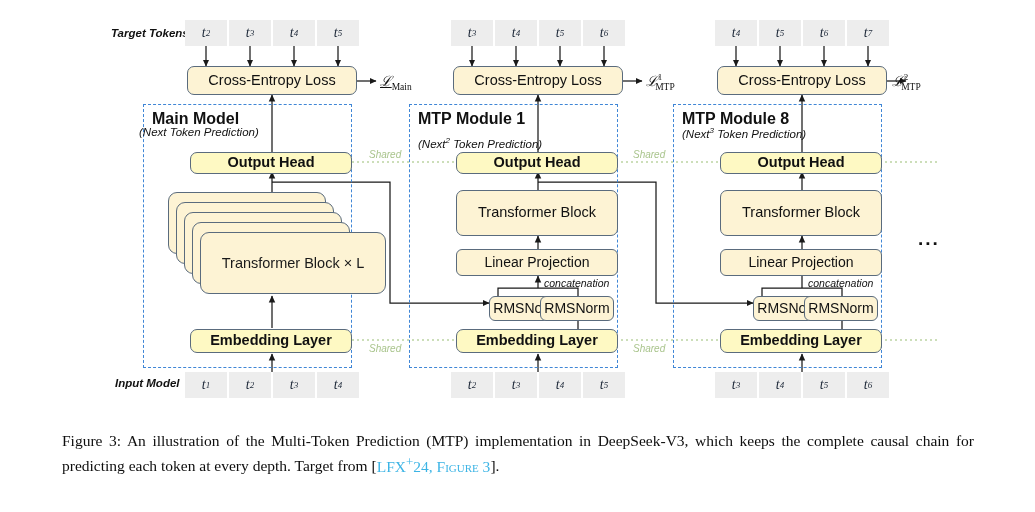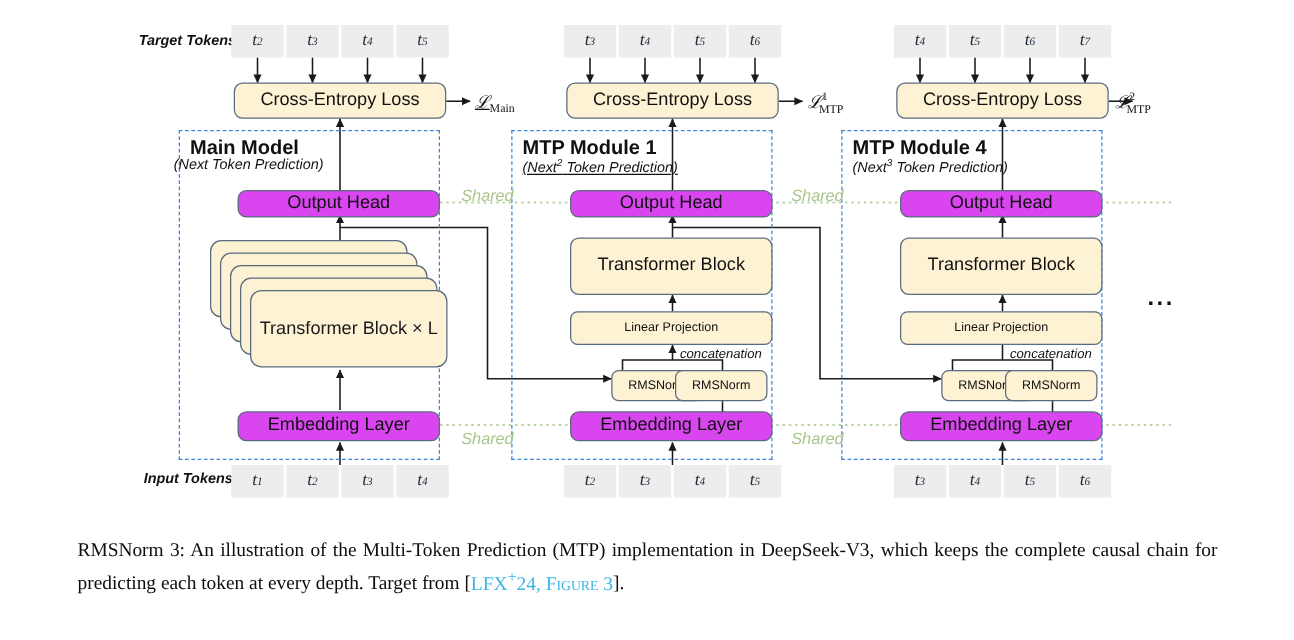--- a/index.html
+++ b/index.html
@@ -15,37 +15,37 @@
        font-size:14px;color:#1f2a3a;}
   .tok sub{font-size:9px;font-style:italic;}
   .rowlabel{position:absolute;font-family:"Liberation Sans",sans-serif;font-style:italic;
             font-weight:bold;font-size:11.5px;color:#111;white-space:nowrap;}
 
   
   .box{position:absolute;box-sizing:border-box;display:flex;align-items:center;
        justify-content:center;border:1.3px solid #5a6b7d;border-radius:7px;
        font-size:14.5px;color:#111;text-align:center;line-height:1.1;}
   .yellow{background:#fdf3d4;}
-  .green{background:#d946ef;}
-  .small{font-size:10px;border-radius:6px;}
+  .green{background:#fef9c3;font-weight:bold;}
+  .small{font-size:14px;border-radius:6px;}
 
   
   .stack{position:absolute;}
   .card{position:absolute;box-sizing:border-box;background:#fdf3d4;
         border:1.3px solid #5a6b7d;border-radius:9px;}
   .card.top{display:flex;align-items:center;justify-content:center;font-size:14.5px;}
 
   
   .frame{position:absolute;box-sizing:border-box;border:1.7px dashed #3f86d6;}
   .mtitle{position:absolute;font-weight:bold;font-size:16px;color:#111;white-space:nowrap;}
   .msub{position:absolute;font-style:italic;font-size:11.5px;color:#111;white-space:nowrap;}
   .msub sup{font-size:8px;}
 
   
-  .shared{position:absolute;font-style:italic;font-size:13px;color:#a9c48c;}
+  .shared{position:absolute;font-style:italic;font-size:10px;color:#a9c48c;}
   .concat{position:absolute;font-style:italic;font-size:10.5px;color:#111;white-space:nowrap;}
   .loss{position:absolute;font-family:"Liberation Serif",serif;font-size:14px;color:#111;
         white-space:nowrap;}
   .loss .cal{font-style:italic;}
   .loss sub{font-size:9.5px;}
   .loss sup{font-size:9px;}
   .ellipsis{position:absolute;font-size:19px;font-weight:bold;letter-spacing:2px;color:#111;}
 
   
   #caption{position:absolute;left:62px;top:430px;width:912px;
@@ -129,21 +129,21 @@
       <line x1="352" y1="162" x2="460" y2="162"></line>
       <line x1="616" y1="162" x2="724" y2="162"></line>
       <line x1="352" y1="340" x2="460" y2="340"></line>
       <line x1="616" y1="340" x2="724" y2="340"></line>
       <line x1="880" y1="162" x2="940" y2="162"></line>
       <line x1="880" y1="340" x2="940" y2="340"></line>
     </g>
   </svg>
 
   <div class="rowlabel" style="left:111px;top:27px;">Target Tokens</div>
-  <div class="rowlabel" style="left:115px;top:377px;">Input Tokens</div>
+  <div class="rowlabel" style="left:115px;top:377px;">Input Model</div>
 
   <div class="tokrow" id="tok-main-target" style="left:185px;top:20px;">
       <div class="tok">t<sub>2</sub></div>
       <div class="tok">t<sub>3</sub></div>
       <div class="tok">t<sub>4</sub></div>
       <div class="tok">t<sub>5</sub></div>
     </div>
   <div class="tokrow" id="tok-mtp1-target" style="left:451px;top:20px;">
       <div class="tok">t<sub>3</sub></div>
       <div class="tok">t<sub>4</sub></div>
@@ -192,39 +192,39 @@
   <div class="frame" style="left:143px;top:104px;width:209px;height:264px;"></div>
   <div class="frame" style="left:409px;top:104px;width:209px;height:264px;"></div>
   <div class="frame" style="left:673px;top:104px;width:209px;height:264px;"></div>
 
   <div class="mtitle" style="left:152px;top:110px;">Main Model</div>
   <div class="msub" style="left:139px;top:126px;">
     <span>(Next</span><span> Token Prediction)</span>
   </div>
 
   <div class="mtitle" style="left:418px;top:110px;">MTP Module 1</div>
-  <div class="msub" style="left:418px;top:126px;text-decoration:underline;">
+  <div class="msub" style="left:418px;top:136px;">
     <span>(Next</span><sup>2</sup><span> Token Prediction)</span>
   </div>
 
-  <div class="mtitle" style="left:682px;top:110px;">MTP Module 4</div>
+  <div class="mtitle" style="left:682px;top:110px;">MTP Module 8</div>
   <div class="msub" style="left:682px;top:126px;">
     <span>(Next</span><sup>3</sup><span> Token Prediction)</span>
   </div>
 
   <div class="box green" style="left:190px;top:152px;width:162px;height:22px;">Output Head</div>
   <div class="box green" style="left:456px;top:152px;width:162px;height:22px;">Output Head</div>
   <div class="box green" style="left:720px;top:152px;width:162px;height:22px;">Output Head</div>
 
   <div class="stack" style="left:168px;top:192px;width:190px;height:104px;">
     <div class="card" style="left:0px;  top:0px;  width:158px;height:62px;"></div>
     <div class="card" style="left:8px;  top:10px; width:158px;height:62px;"></div>
     <div class="card" style="left:16px; top:20px; width:158px;height:62px;"></div>
     <div class="card" style="left:24px; top:30px; width:158px;height:62px;"></div>
-    <div class="card top" style="left:32px;top:40px;width:158px;height:62px;">Transformer Block × L</div>
+    <div class="card top" style="left:32px;top:40px;width:186px;height:62px;">Transformer Block × L</div>
   </div>
 
   <div class="box yellow" style="left:456px;top:190px;width:162px;height:46px;">Transformer Block</div>
   <div class="box yellow" style="left:720px;top:190px;width:162px;height:46px;">Transformer Block</div>
 
   <div class="box yellow small" style="left:456px;top:249px;width:162px;height:27px;">Linear Projection</div>
   <div class="box yellow small" style="left:720px;top:249px;width:162px;height:27px;">Linear Projection</div>
 
   <div class="concat" style="left:544px;top:277px;">concatenation</div>
   <div class="concat" style="left:808px;top:277px;">concatenation</div>
@@ -240,14 +240,14 @@
 
   <div class="shared" style="left:369px;top:149px;">Shared</div>
   <div class="shared" style="left:633px;top:149px;">Shared</div>
   <div class="shared" style="left:369px;top:343px;">Shared</div>
   <div class="shared" style="left:633px;top:343px;">Shared</div>
 
   <div class="ellipsis" style="left:918px;top:228px;">...</div>
 </div>
 
 <div id="caption">
-  <span>RMSNorm 3:</span><span> An illustration of the Multi-Token Prediction (MTP) implementation in DeepSeek-V3, which keeps the complete causal chain for predicting each token at every depth. Target from [</span><span class="cite"><span>LFX</span><sup>+</sup><span>24</span><span>, </span><span class="sc">Figure 3</span></span><span>].</span>
+  <span>Figure 3:</span><span> An illustration of the Multi-Token Prediction (MTP) implementation in DeepSeek-V3, which keeps the complete causal chain for predicting each token at every depth. Target from [</span><span class="cite"><span>LFX</span><sup>+</sup><span>24</span><span>, </span><span class="sc">Figure 3</span></span><span>].</span>
 </div>
 
 </body></html>

